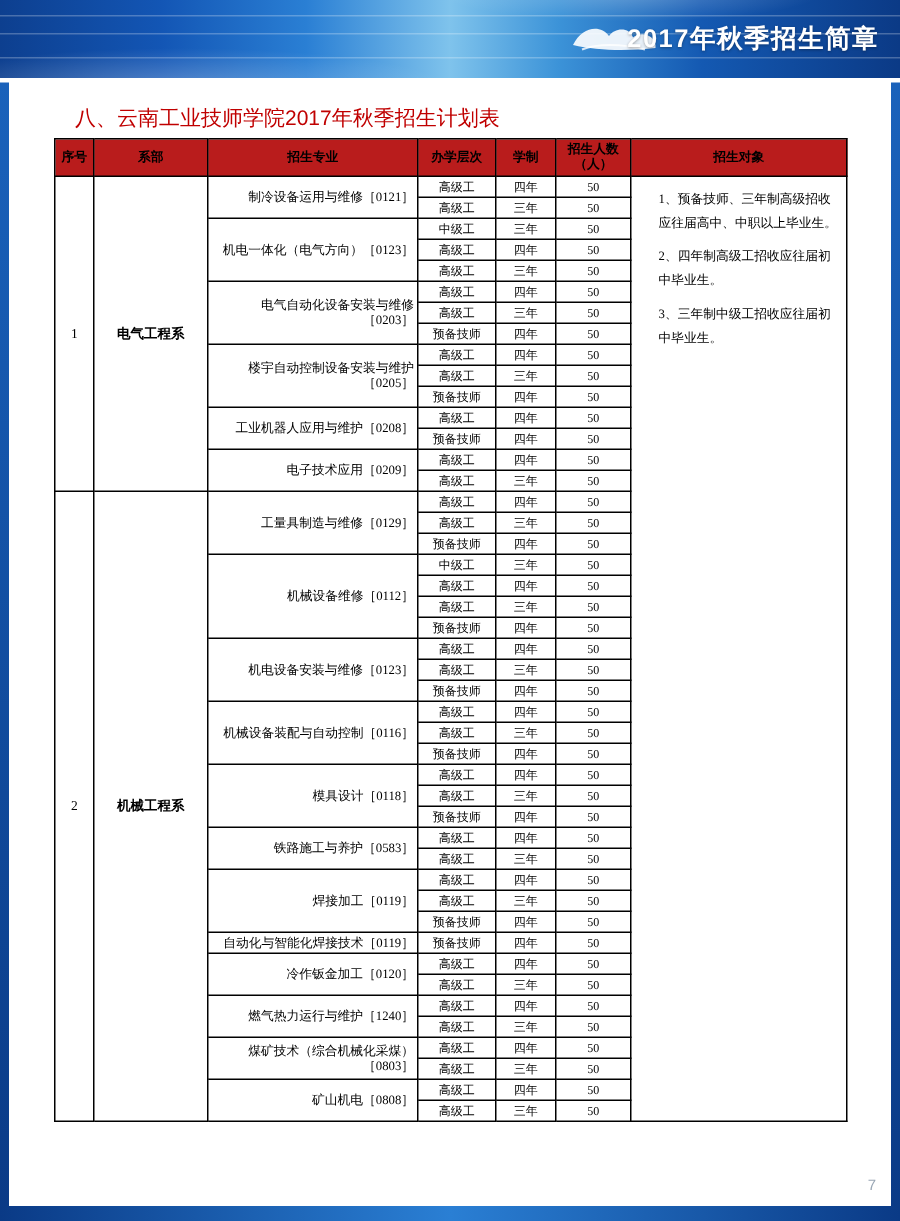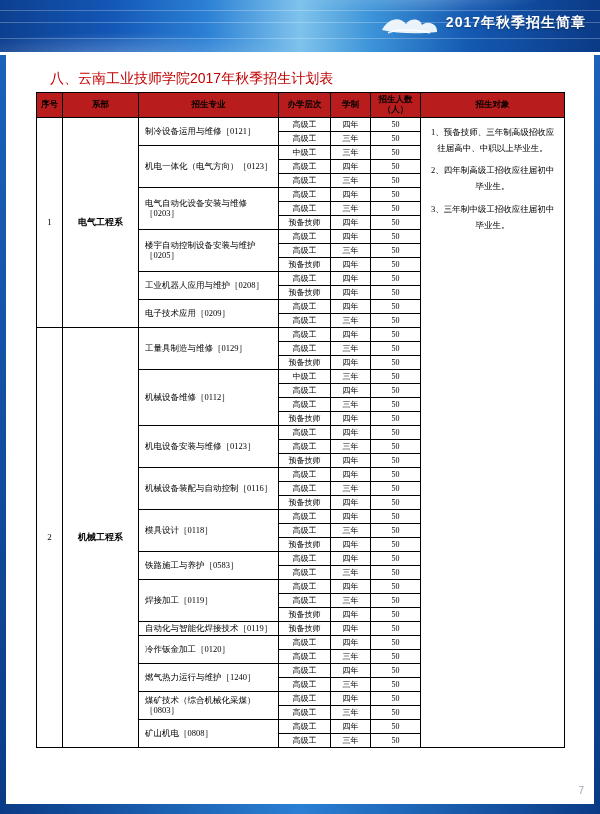--- a/index.html
+++ b/index.html
@@ -20,21 +20,21 @@
     position:absolute;left:0;top:0;width:600px;height:52px;
     background:
       radial-gradient(ellipse 260px 40px at 120px 60px, rgba(255,255,255,.30), rgba(255,255,255,0) 70%),
       radial-gradient(ellipse 180px 26px at 420px -4px, rgba(255,255,255,.25), rgba(255,255,255,0) 70%);
   }
   .header .hline{
     position:absolute;left:0;height:1px;width:600px;background:rgba(255,255,255,.25);
   }
   .header-title{
     position:absolute;right:14px;top:14px;
-    color:#ffffff;font-size:14px;font-weight:bold;letter-spacing:1px;
+    color:#ffffff;font-size:17px;font-weight:bold;letter-spacing:1px;
     font-family:"Liberation Sans","DejaVu Sans",sans-serif;
     text-shadow:0 1px 2px rgba(0,0,0,.35);
   }
   .cloud-mark{
     position:absolute;right:160px;top:12px;width:60px;height:26px;
   }
   .headbar-bottom{
     position:absolute;left:0;top:52px;width:600px;height:3px;
     background:linear-gradient(90deg,#0a3madd 0%,#0a3a86 0%,#1a62bb 50%,#0a3a86 100%);
   }
@@ -67,28 +67,28 @@
     background:#b91c1c;
     font-size:8.5px;font-weight:bold;height:24px;
   }
   .c-seq{width:26px;}
   .c-dept{width:76px;}
   .c-major{width:140px;}
   .c-level{width:52px;}
   .c-years{width:40px;}
   .c-num{width:50px;}
   .c-target{width:144px;}
-  td.major{text-align:left;padding-left:6px;font-size:8.5px;}
+  td.major{text-align:right;padding-left:6px;font-size:8.5px;}
   td.dept{font-size:9px;font-weight:bold;margin-top:20px;}
   td.seq{font-size:9px;}
   tbody td{height:13px;}
   td.target{
     text-align:left;vertical-align:top;padding:6px 6px 0 6px;font-size:8.5px;line-height:1.9;
   }
-  .target-p{margin:0 0 6px 0;text-align:center;}
+  .target-p{margin:0 0 6px 12px;}
   .pagenum{
     position:absolute;right:16px;bottom:18px;color:#9aa7b5;font-size:10px;
     font-family:"Liberation Sans","DejaVu Sans",sans-serif;
   }
 </style>
 </head>
 <body>
 
 <div class="header">
   <div class="swoosh"></div>

